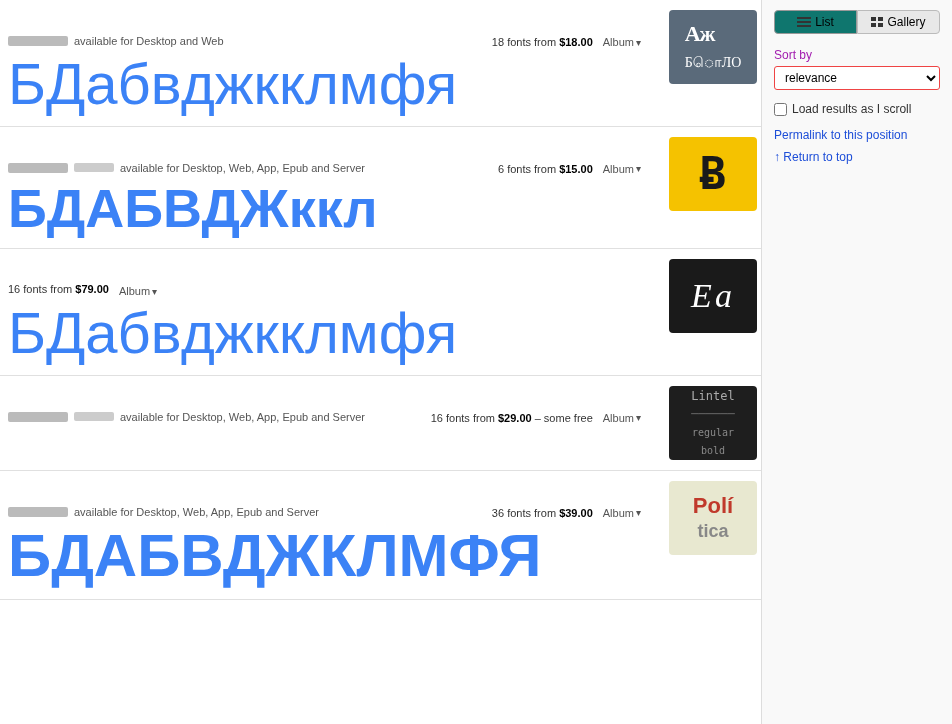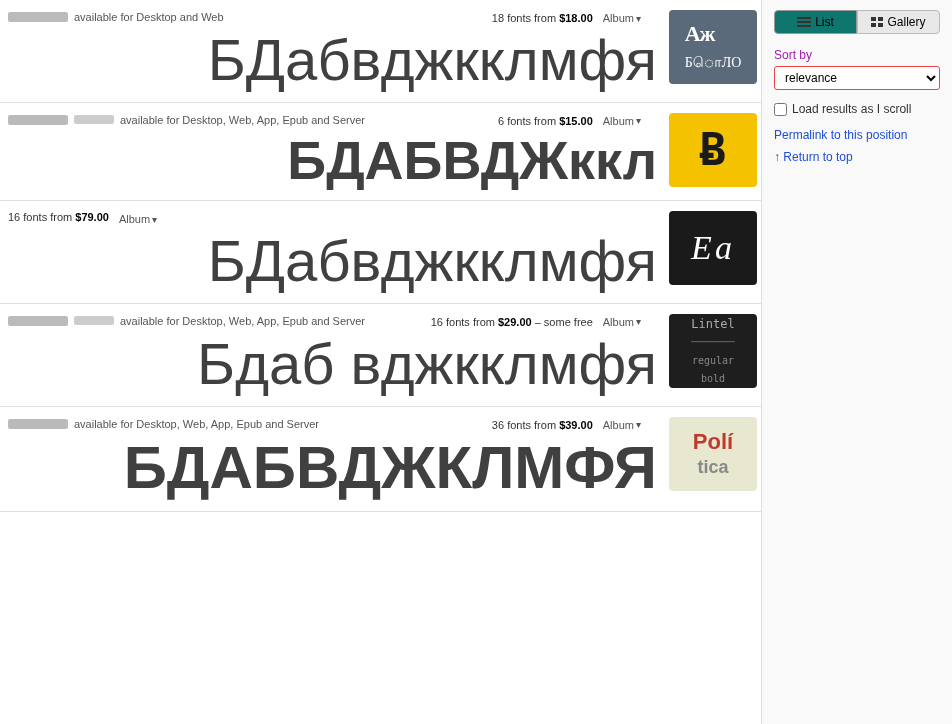--- a/index.html
+++ b/index.html
@@ -23,20 +23,21 @@
 
     .font-entry {
       border-bottom: 1px solid #e0e0e0;
       padding: 10px 0 10px 8px;
       display: flex;
       align-items: flex-start;
     }
 
     .font-entry-text {
       flex: 1;
+      margin-top: 24px;
     }
 
     .font-price {
       font-size: 11px;
       color: #333;
     }
 
     .font-price strong {
       color: #000;
     }
@@ -68,25 +69,24 @@
 
     .font-availability {
       font-size: 11px;
       color: #555;
       margin-left: 6px;
     }
 
     .font-sample {
       font-size: 58px;
       line-height: 1.1;
-      color: #404040;
+      color: #3b82f6;
       margin-top: 2px;
       overflow: hidden;
       white-space: nowrap;
-      text-align: right;
     }
 
     .font-sample.bold-sample {
       font-weight: 700;
     }
 
     .font-sample.light-sample {
       font-weight: 300;
     }
 
@@ -322,21 +322,20 @@
           <span class="font-name-blurred-sm"></span>
           <span class="font-availability">available for Desktop, Web, App, Epub and Server</span>
         </div>
         <div style="display:flex;align-items:center;gap:6px;">
           <span class="font-price">
             <span>16 fonts from </span><strong>$29.00</strong><span> – some free</span>
           </span>
           <button class="album-btn">Album</button>
         </div>
       </div>
-      <div class="font-sample light-sample">Бдаб вджкклмфя</div>
     </div>
     <div class="font-thumbnail thumb-4">
       <span style="font-size:12px;color:#aaa;font-family:monospace;text-align:center;line-height:1.5;">Lintel<br><span style="color:#666;">──────</span><br><span style="color:#888;font-size:10px;">regular<br>bold</span></span>
     </div>
   </div>
 
   <div class="font-entry">
     <div class="font-entry-text">
       <div class="font-header-row">
         <div class="font-name-row">

